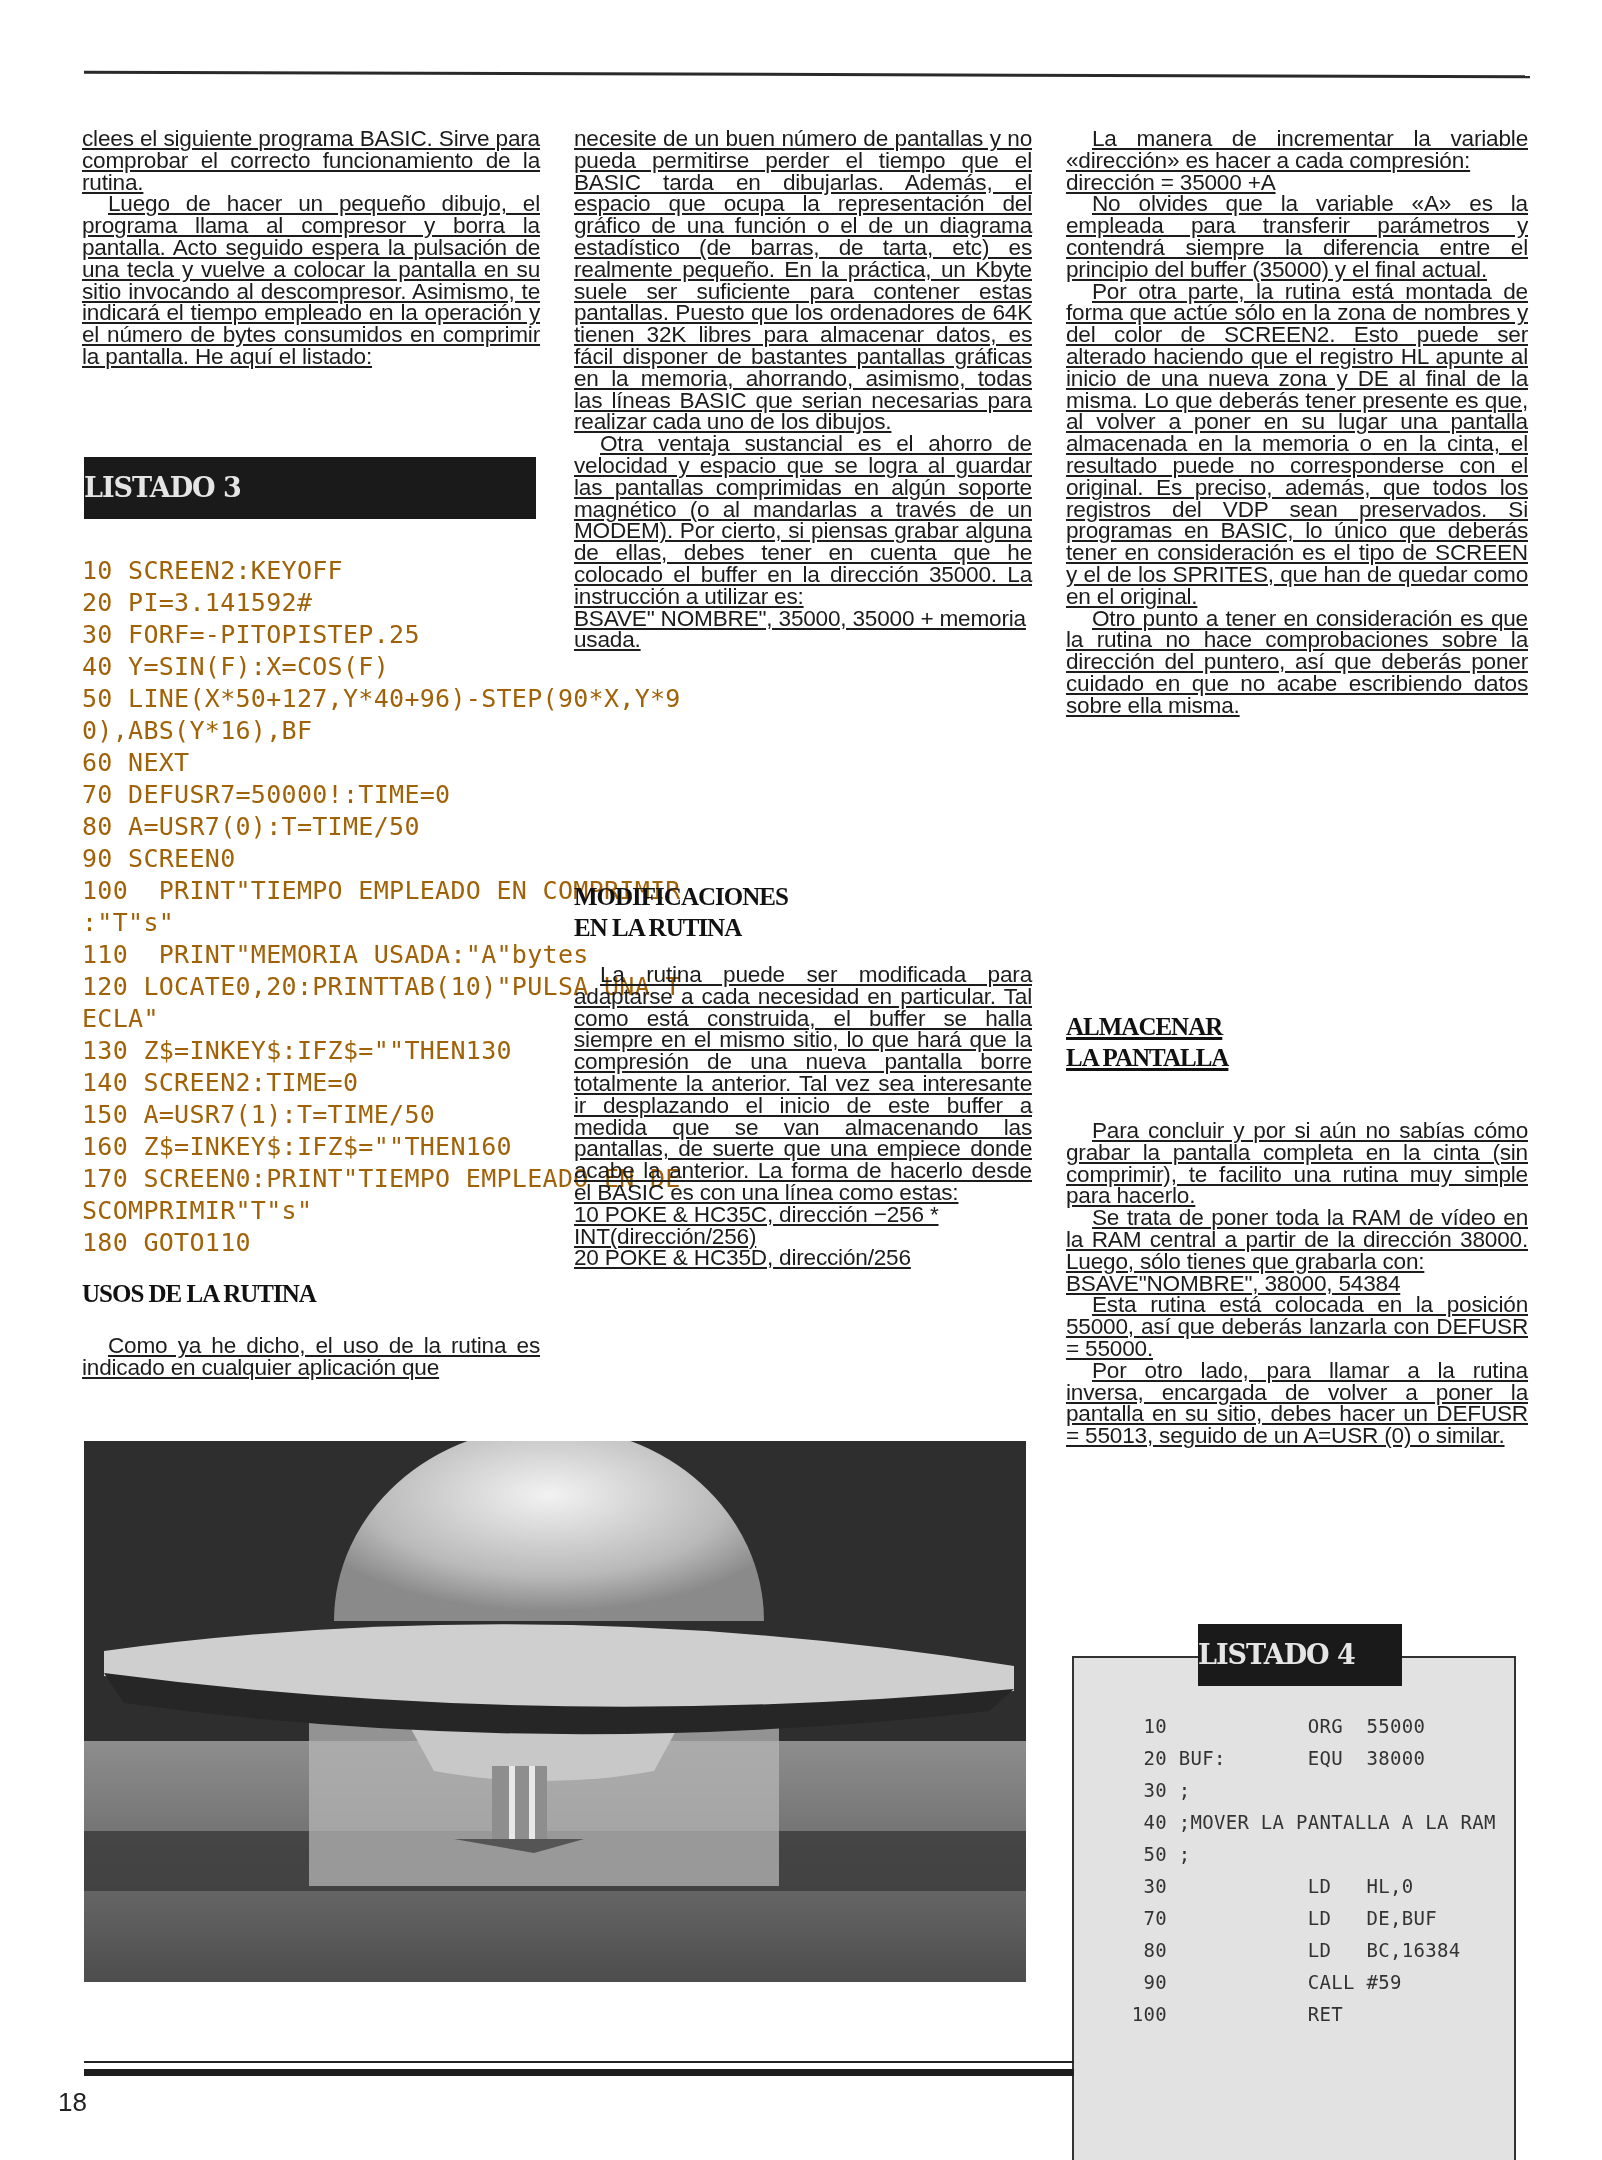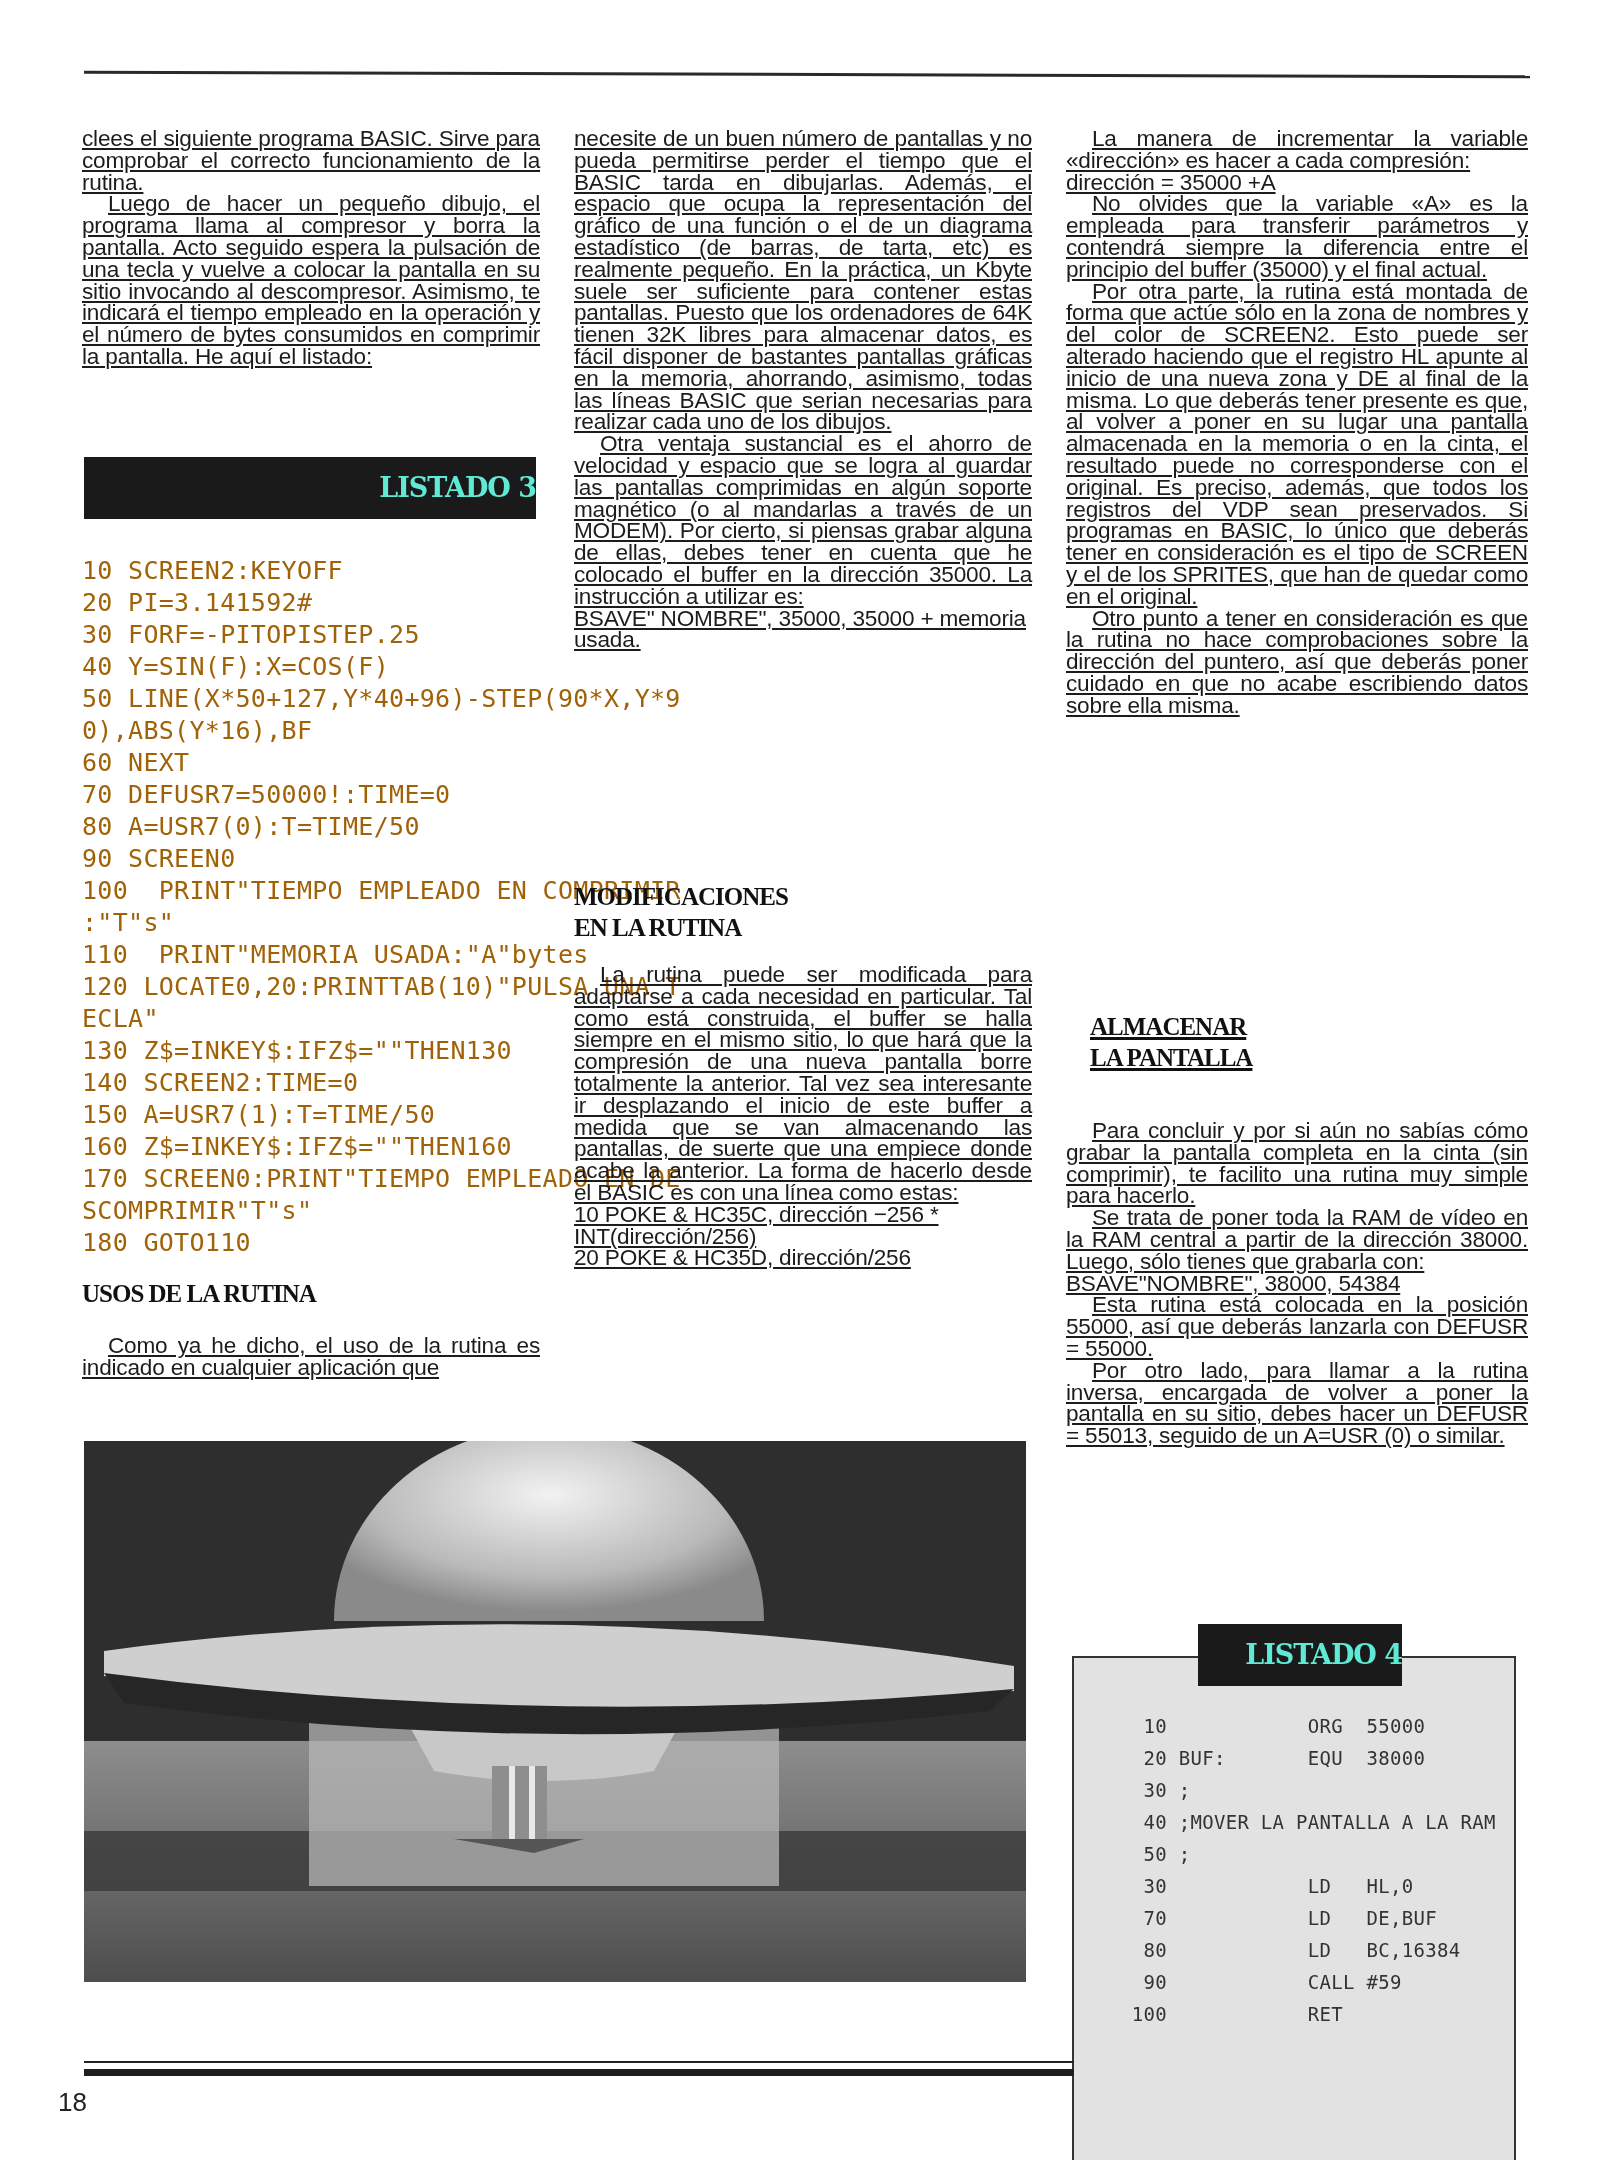--- a/index.html
+++ b/index.html
@@ -7,31 +7,31 @@
        font-family:"Liberation Sans",sans-serif;}
   .rule-top{position:absolute;left:84px;top:73px;width:1446px;height:3px;background:#2a2a2a;transform:rotate(0.18deg);}
   .col{position:absolute;font-size:22.6px;line-height:21.8px;text-align:justify;letter-spacing:-0.2px;text-decoration:underline;}
   .col p{margin:0;}
   .col p.ind{text-indent:26px;}
   .col p.gap{}
   .col p.left{text-align:left;}
   .col1{left:82px;top:128px;width:458px;}
   .col2{left:574px;top:128px;width:458px;}
   .col3{left:1066px;top:128px;width:462px;}
-  .listado-banner{position:absolute;background:#1a1a1a;color:#5eead4;font-family:"DejaVu Serif",serif;
-       font-weight:bold;font-size:27px;text-align:right;letter-spacing:-1px;}
+  .listado-banner{position:absolute;background:#1a1a1a;color:#e5e5e5;font-family:"DejaVu Serif",serif;
+       font-weight:bold;font-size:27px;text-align:left;letter-spacing:-1px;}
   .lb3{left:84px;top:457px;width:452px;height:62px;line-height:62px;}
   .code{position:absolute;font-family:"DejaVu Sans Mono",monospace;font-size:25px;color:#a16207;
         line-height:32px;white-space:pre;letter-spacing:0.3px;}
   .code3{left:82px;top:555px;}
   .section-head{position:absolute;font-family:Liberation Serif, serif;font-weight:bold;font-size:25px;
        line-height:31px;letter-spacing:-1px;color:#111;}
   .sh-usos{left:82px;top:1278px;}
   .sh-mod{left:574px;top:881px;}
-  .sh-alm{left:1066px;top:1011px;text-decoration:underline;text-decoration-thickness:3px;margin-left:24px;}
+  .sh-alm{left:1066px;top:1011px;text-decoration:underline;text-decoration-thickness:3px;}
   .photo{position:absolute;left:84px;top:1441px;width:942px;height:541px;background:#2c2c2c;overflow:hidden;}
   .listing4-box{position:absolute;left:1072px;top:1656px;width:440px;height:520px;background:#e2e2e2;
        border:2px solid #333;border-bottom:none;}
   .lb4{left:1198px;top:1624px;width:204px;height:62px;line-height:62px;}
   .code4{left:1120px;top:1710px;line-height:32px;font-size:19px;color:#333;}
   .rule-bot1{position:absolute;left:84px;top:2061px;width:990px;height:2px;background:#222;}
   .rule-bot2{position:absolute;left:84px;top:2069px;width:990px;height:7px;background:#1e1e1e;}
   .page-num{position:absolute;left:58px;top:2087px;font-size:26px;color:#222;}
 </style>
 </head>

